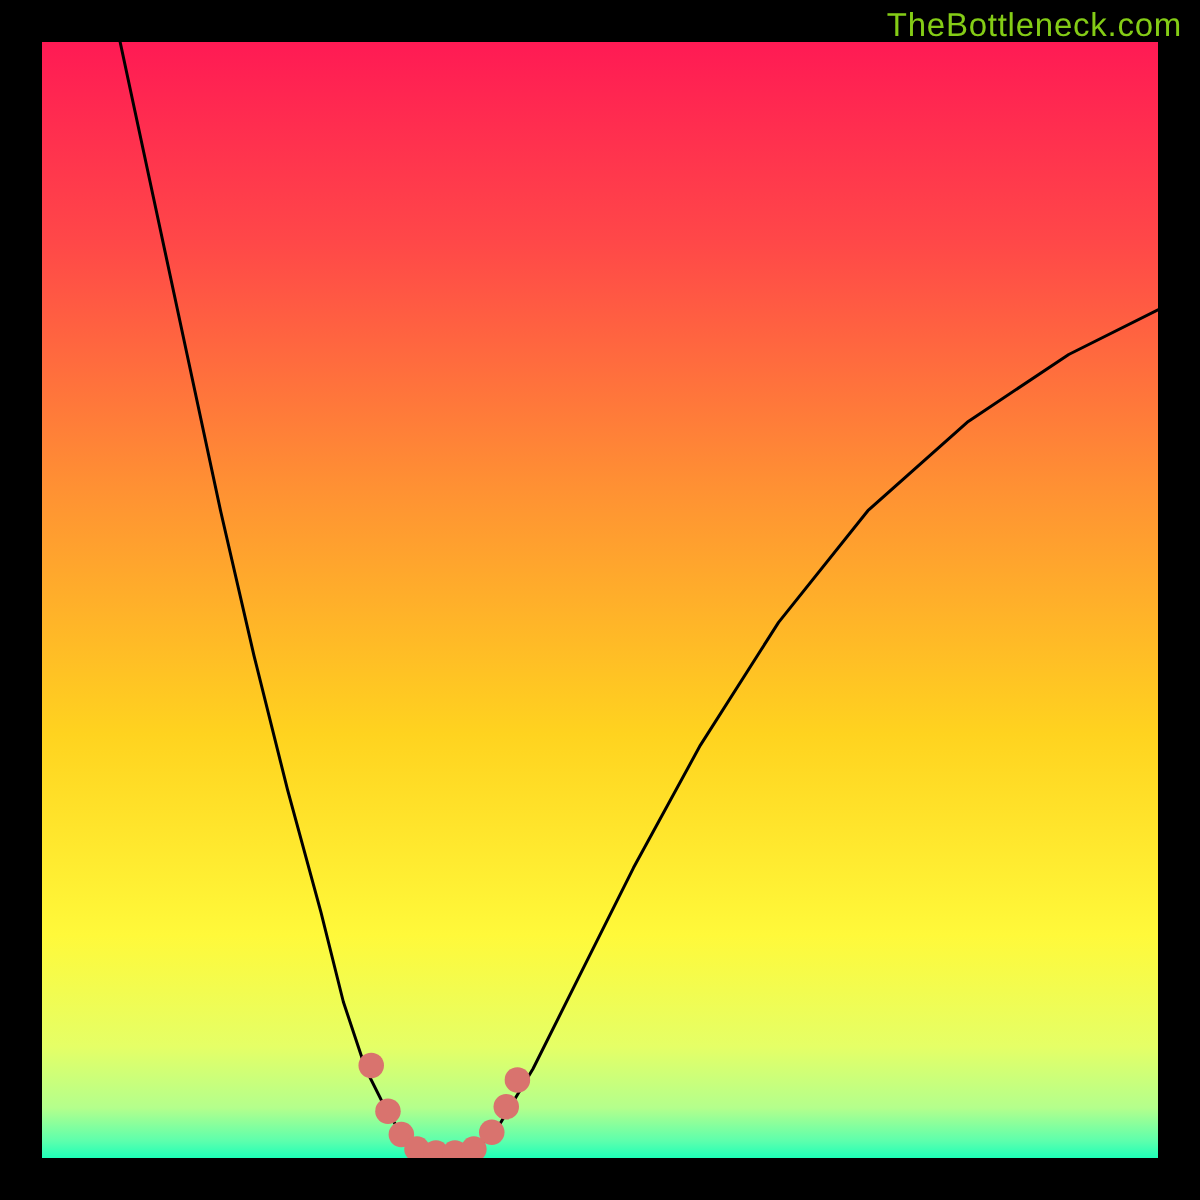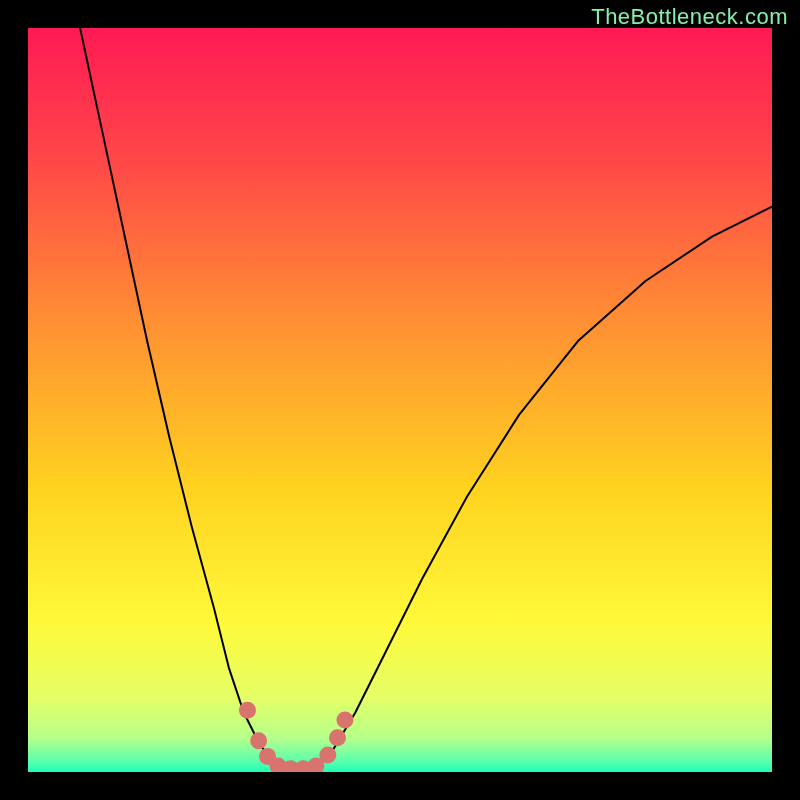--- a/index.html
+++ b/index.html
@@ -14,21 +14,21 @@
   .outer {
     width: 800px;
     height: 800px;
     background: #000;
     position: relative;
   }
   .watermark {
     position: absolute;
     top: 4px;
     right: 12px;
-    color: #86efac;
+    color: #84cc16;
     font-family: Arial, Helvetica, sans-serif;
     font-size: 22px;
     font-weight: 500;
     letter-spacing: 0.5px;
     z-index: 10;
   }
   .plot {
     position: absolute;
     left: 28px;
     top: 28px;

